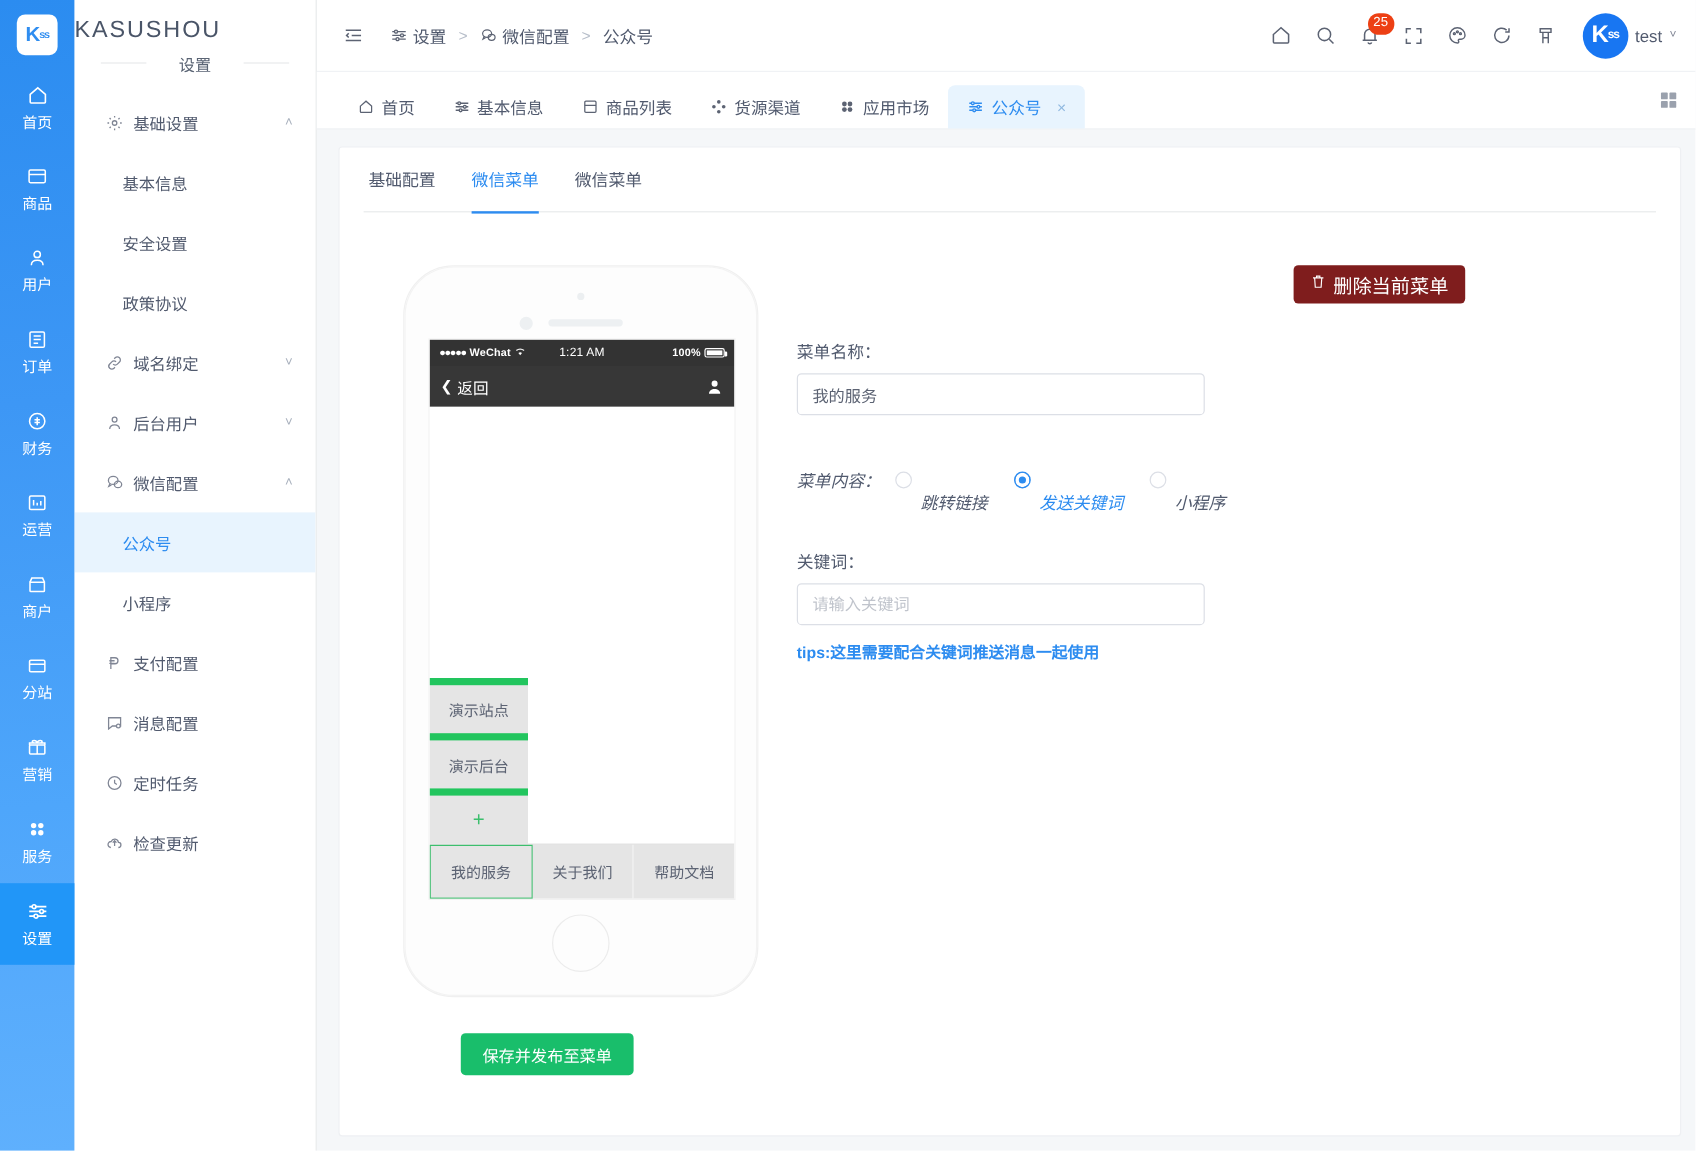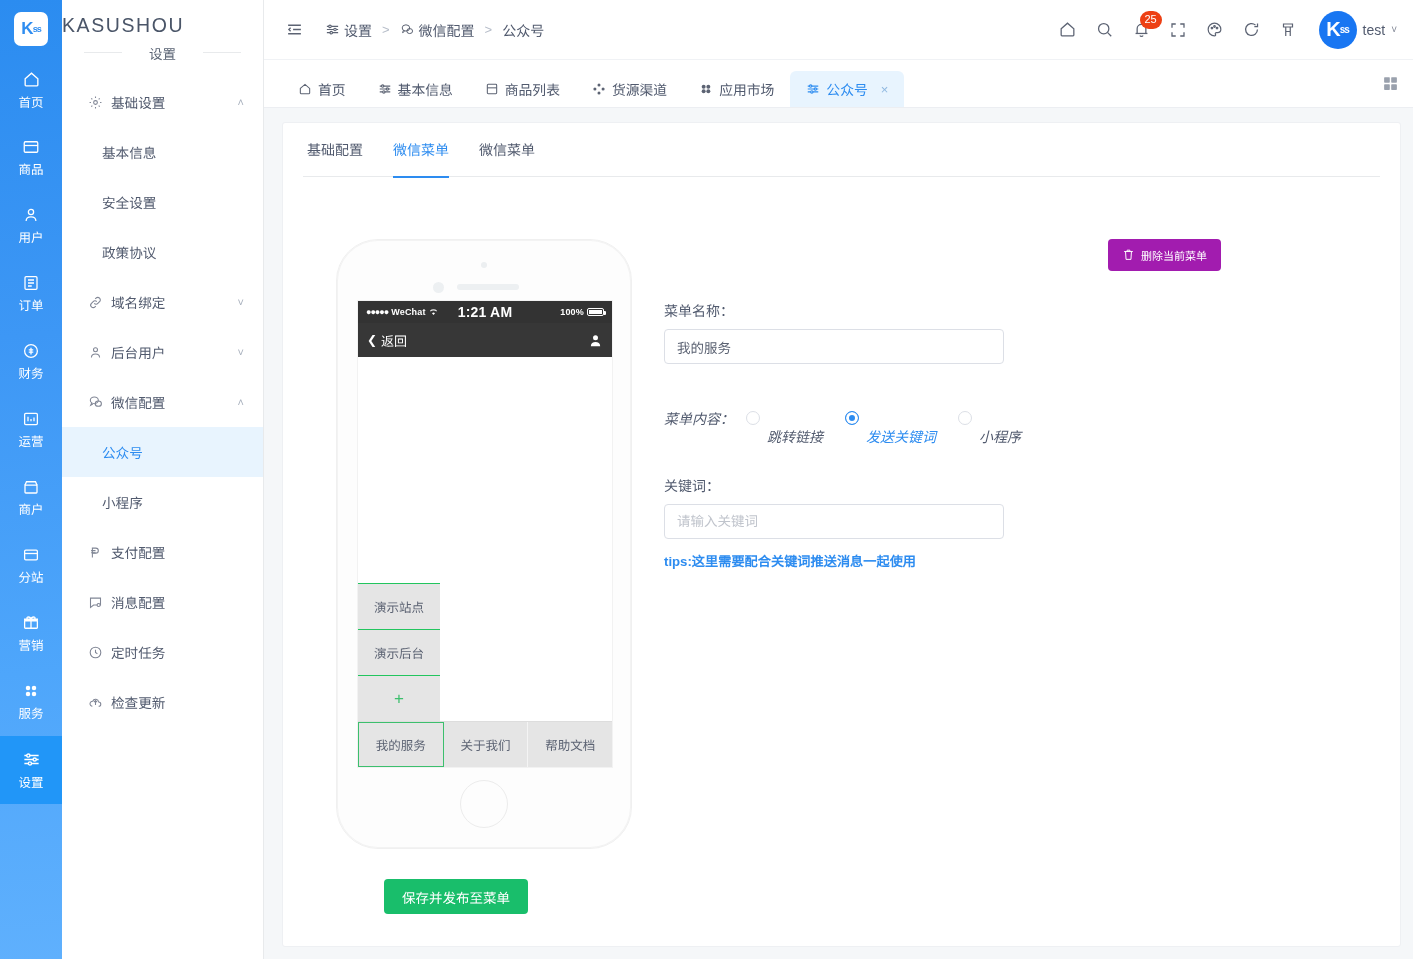--- a/index.html
+++ b/index.html
@@ -120,21 +120,21 @@
   .grid-ico { margin-left: auto; color: #9aa1ad; display: inline-flex; align-self: center; cursor: pointer; }
 
   
   .content { flex: 1; padding: 14px 12px 12px 18px; overflow: hidden; }
   .card {
     background: #fff; border: 1px solid #eef0f3; border-radius: 3px;
     height: 100%; padding: 0 20px; overflow: hidden;
   }
   .subtabs {
     display: flex; align-items: flex-start; gap: 30px; height: 54px;
-    border-bottom: 1px solid #e8eaec; padding-left: 4px; margin-bottom: 18px;
+    border-bottom: 1px solid #e8eaec; padding-left: 4px; margin-bottom: 0;
   }
   .subtab {
     font-size: 14px; color: #515a6e; cursor: pointer; height: 54px; line-height: 54px;
     position: relative; user-select: none;
   }
   .subtab.active { color: #2d8cf0; }
   .subtab.active::after {
     content: ""; position: absolute; left: 0; right: 0; bottom: -1px; height: 2px; background: #2d8cf0;
   }
 
@@ -160,36 +160,36 @@
   .p-screen {
     width: 256px; height: 468px; background: #fff; border: 1px solid #f2f2f2;
     display: flex; flex-direction: column; position: relative; overflow: hidden;
   }
   .p-status {
     height: 22px; background: #333; color: #fff; display: flex; align-items: center;
     padding: 0 8px; font-size: 9.5px; font-weight: 700; letter-spacing: .2px;
   }
   .p-dots { letter-spacing: -1px; font-size: 9px; margin-right: 3px; }
   .p-carrier { font-size: 9px; }
-  .p-time { position: absolute; left: 0; right: 0; text-align: center; font-size: 14px; font-weight: 700; }
+  .p-time { position: absolute; left: 0; right: 0; text-align: center; font-size: 10px; font-weight: 400; }
   .p-right { margin-left: auto; display: flex; align-items: center; gap: 3px; font-size: 9px; }
   .p-batt { width: 17px; height: 8px; border: 1px solid #fff; border-radius: 2px; position: relative; }
   .p-batt::before { content: ""; position: absolute; inset: 1px; background: #fff; }
   .p-batt::after { content: ""; position: absolute; right: -3px; top: 2px; width: 2px; height: 4px; background: #fff; border-radius: 0 1px 1px 0; }
   .p-nav {
     height: 34px; background: #373737; color: #fff; display: flex; align-items: center;
     padding: 0 9px; font-size: 13px;
   }
   .p-back { display: flex; align-items: center; gap: 4px; }
   .p-person { margin-left: auto; display: inline-flex; }
   .p-content { flex: 1; background: #fff; position: relative; }
 
   .p-submenu { position: absolute; left: 0; bottom: 46px; width: 82px; }
   .p-subitem {
-    height: 46px; background: #e5e5e5; border-top: 1px solid #22c55e;
+    height: 46px; background: #e5e5e5; border-top: 6px solid #22c55e;
     display: flex; align-items: center; justify-content: center;
     font-size: 12.5px; color: #5c6373; cursor: pointer;
   }
   .p-subitem.add { color: #3cbf6d; font-size: 17px; }
   .p-menubar { display: flex; height: 46px; border-top: 1px solid #ddd; }
   .p-mitem {
     flex: 1; background: #e5e5e5; display: flex; align-items: center; justify-content: center;
     font-size: 12.5px; color: #5c6373; cursor: pointer; border-right: 1px solid #f4f4f4;
   }
   .p-mitem:last-child { border-right: none; }
@@ -199,22 +199,22 @@
   .btn-save {
     background: #19be6b; color: #fff; border: none; border-radius: 4px;
     padding: 0 18px; height: 35px; font-size: 13.5px; cursor: pointer;
     font-family: inherit;
   }
 
   
   .form-col { flex: 1; padding-left: 15px; max-width: 640px; }
   .del-row { display: flex; justify-content: flex-end; padding-right: 68px; }
   .btn-del {
-    background: #a21caf; color: #fff; border: none; border-radius: 4px;
-    padding: 0 14px; height: 32px; font-size: 11px; cursor: pointer;
+    background: #7f1d1d; color: #fff; border: none; border-radius: 4px;
+    padding: 0 14px; height: 32px; font-size: 16px; cursor: pointer;
     display: inline-flex; align-items: center; gap: 6px; font-family: inherit;
   }
   .f-label { font-size: 14px; color: #515a6e; margin: 29px 0 9px; }
   .f-input {
     width: 340px; height: 35px; border: 1px solid #dcdfe6; border-radius: 4px;
     padding: 0 12px; font-size: 13.5px; color: #5c6373; outline: none;
     font-family: inherit; background: #fff;
   }
   .f-input::placeholder { color: #c0c4cc; }
   .radio-row { display: flex; align-items: center; gap: 0; margin: 26px 0 2px; font-size: 14px; color: #515a6e; font-style: italic; }

